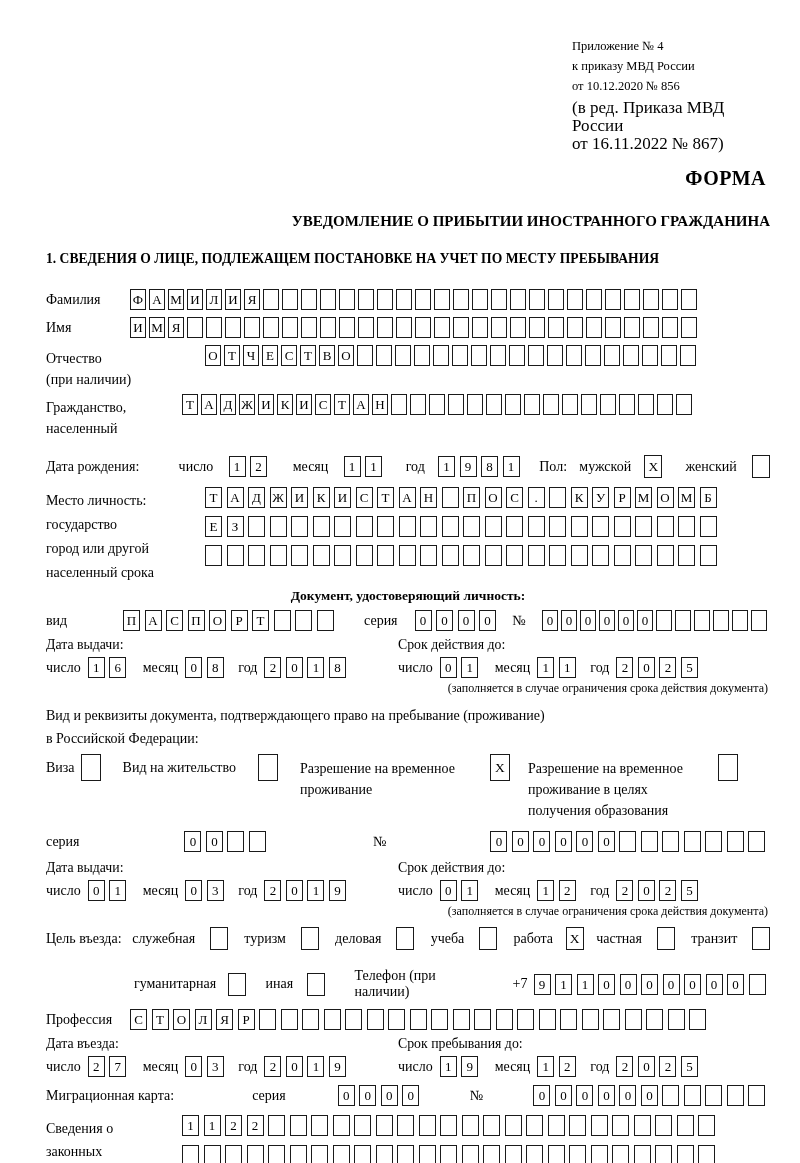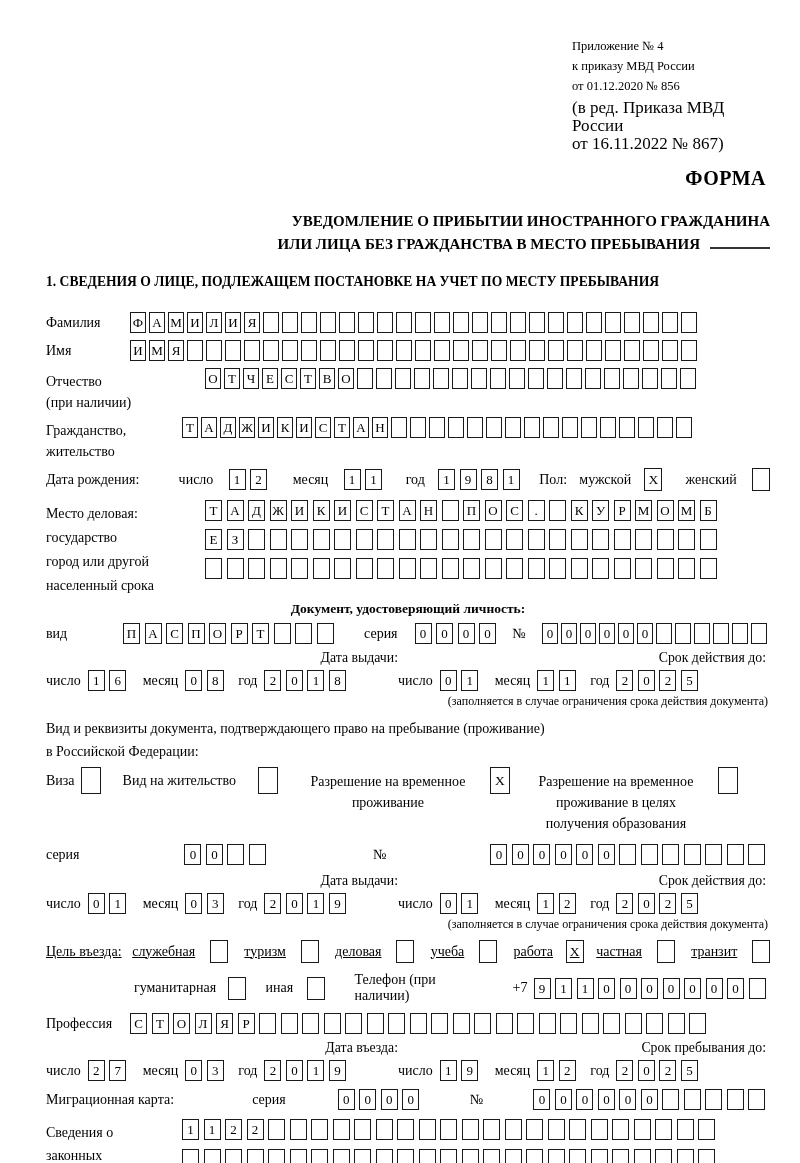--- a/index.html
+++ b/index.html
@@ -20,48 +20,47 @@
         text-align:center;font-size:13px;line-height:19px;vertical-align:middle;}
   .cell.wide{width:15px;margin-right:4.5px;}
   .chk{display:inline-block;width:16px;height:21px;border:1.8px solid #1a1a1a;text-align:center;
        line-height:21px;font-size:13.5px;vertical-align:middle;}
   .chk.big{width:18px;height:25px;line-height:25px;}
   .w84{width:84px;flex:none;} .w136{width:136px;flex:none;} .w159{width:159px;flex:none;} .w69{width:69px;flex:none;}
   .doc-title{text-align:center;font-weight:bold;font-size:13.5px;margin:2px 0 6px 0;}
   .dtwo{display:flex;margin-bottom:0;}
   .dblock{width:352px;flex:none;}
   .dblock.r{width:368px;}
-  .dcap{text-align:right;font-size:13.8px;margin-bottom:4px;}
+  .dcap{text-align:left;font-size:13.8px;margin-bottom:4px;}
   .dfields{display:flex;align-items:center;}
   .dfields .dl{margin-right:7px;}
   .note{text-align:right;font-size:12px;margin:3px 2px 8px 0;}
   .par{line-height:23px;margin-bottom:4px;}
-  .cklbl{text-align:center;line-height:21px;}
+  .cklbl{line-height:21px;}
   .mrow{display:flex;align-items:center;justify-content:space-between;}
 </style>
 </head>
 <body>
 
 <div class="page">
 
   <div class="hdr">
     <div>Приложение № 4</div>
     <div>к приказу МВД России</div>
-    <div>от 01.12.2020 № 856</div>
+    <div>от 10.12.2020 № 856</div>
     <div class="sub">
       <div>(в ред. Приказа МВД России</div>
       <div>от 16.11.2022 № 867)</div>
     </div>
   </div>
 
   <div class="forma">ФОРМА</div>
 
   <div class="title">
     <div>УВЕДОМЛЕНИЕ О ПРИБЫТИИ ИНОСТРАННОГО ГРАЖДАНИНА</div>
-    <div><span>ИЛИ ЛИЦА БЕЗ ГРАЖДАНСТВА В МЕСТО ПРЕБЫВАНИЯ</span><span class="uline"></span></div>
   </div>
 
   <div class="sech">1. СВЕДЕНИЯ О ЛИЦЕ, ПОДЛЕЖАЩЕМ ПОСТАНОВКЕ НА УЧЕТ ПО МЕСТУ ПРЕБЫВАНИЯ</div>
 
   <div class="row">
     <div class="lab w84">Фамилия</div>
     <div class="cells"><span class="cell">Ф</span><span class="cell">А</span><span class="cell">М</span><span class="cell">И</span><span class="cell">Л</span><span class="cell">И</span><span class="cell">Я</span><span class="cell"></span><span class="cell"></span><span class="cell"></span><span class="cell"></span><span class="cell"></span><span class="cell"></span><span class="cell"></span><span class="cell"></span><span class="cell"></span><span class="cell"></span><span class="cell"></span><span class="cell"></span><span class="cell"></span><span class="cell"></span><span class="cell"></span><span class="cell"></span><span class="cell"></span><span class="cell"></span><span class="cell"></span><span class="cell"></span><span class="cell"></span><span class="cell"></span><span class="cell"></span></div>
   </div>
 
   <div class="row">
@@ -70,24 +69,24 @@
   </div>
 
   <div class="row" style="margin-bottom:4px;">
     <div class="ll w159">
       <div>Отчество</div>
       <div>(при наличии)</div>
     </div>
     <div class="cells"><span class="cell">О</span><span class="cell">Т</span><span class="cell">Ч</span><span class="cell">Е</span><span class="cell">С</span><span class="cell">Т</span><span class="cell">В</span><span class="cell">О</span><span class="cell"></span><span class="cell"></span><span class="cell"></span><span class="cell"></span><span class="cell"></span><span class="cell"></span><span class="cell"></span><span class="cell"></span><span class="cell"></span><span class="cell"></span><span class="cell"></span><span class="cell"></span><span class="cell"></span><span class="cell"></span><span class="cell"></span><span class="cell"></span><span class="cell"></span><span class="cell"></span></div>
   </div>
 
-  <div class="row" style="margin-bottom:6px;">
+  <div class="row" style="margin-bottom:16px;">
     <div class="ll w136">
       <div>Гражданство,</div>
-      <div>жительство</div>
+      <div>населенный</div>
     </div>
     <div class="cells"><span class="cell">Т</span><span class="cell">А</span><span class="cell">Д</span><span class="cell">Ж</span><span class="cell">И</span><span class="cell">К</span><span class="cell">И</span><span class="cell">С</span><span class="cell">Т</span><span class="cell">А</span><span class="cell">Н</span><span class="cell"></span><span class="cell"></span><span class="cell"></span><span class="cell"></span><span class="cell"></span><span class="cell"></span><span class="cell"></span><span class="cell"></span><span class="cell"></span><span class="cell"></span><span class="cell"></span><span class="cell"></span><span class="cell"></span><span class="cell"></span><span class="cell"></span><span class="cell"></span></div>
   </div>
 
   <div class="row mrow" style="margin-bottom:9px;">
     <span>Дата рождения:</span>
     <span style="margin-left:32px;margin-right:8px;">число</span>
     <span class="cells"><span class="cell wide">1</span><span class="cell wide">2</span></span>
     <span style="margin-left:14px;margin-right:8px;">месяц</span>
     <span class="cells"><span class="cell wide">1</span><span class="cell wide">1</span></span>
@@ -95,21 +94,21 @@
     <span class="cells"><span class="cell wide">1</span><span class="cell wide">9</span><span class="cell wide">8</span><span class="cell wide">1</span></span>
     <span style="margin-left:8px;">Пол:</span>
     <span style="margin-left:5px;margin-right:6px;">мужской</span>
     <span class="chk">X</span>
     <span style="margin-left:16px;margin-right:8px;">женский</span>
     <span class="chk"></span>
   </div>
 
   <div class="row" style="margin-bottom:3px;">
     <div class="w159" style="line-height:24px;padding-top:2px;">
-      <div>Место деловая:</div>
+      <div>Место личность:</div>
       <div>государство</div>
       <div>город или другой</div>
       <div>населенный срока</div>
     </div>
     <div>
       <div class="cells" style="margin-bottom:8px;"><span class="cell wide">Т</span><span class="cell wide">А</span><span class="cell wide">Д</span><span class="cell wide">Ж</span><span class="cell wide">И</span><span class="cell wide">К</span><span class="cell wide">И</span><span class="cell wide">С</span><span class="cell wide">Т</span><span class="cell wide">А</span><span class="cell wide">Н</span><span class="cell wide"></span><span class="cell wide">П</span><span class="cell wide">О</span><span class="cell wide">С</span><span class="cell wide">.</span><span class="cell wide"></span><span class="cell wide">К</span><span class="cell wide">У</span><span class="cell wide">Р</span><span class="cell wide">М</span><span class="cell wide">О</span><span class="cell wide">М</span><span class="cell wide">Б</span></div>
       <div class="cells" style="margin-bottom:8px;"><span class="cell wide">Е</span><span class="cell wide">З</span><span class="cell wide"></span><span class="cell wide"></span><span class="cell wide"></span><span class="cell wide"></span><span class="cell wide"></span><span class="cell wide"></span><span class="cell wide"></span><span class="cell wide"></span><span class="cell wide"></span><span class="cell wide"></span><span class="cell wide"></span><span class="cell wide"></span><span class="cell wide"></span><span class="cell wide"></span><span class="cell wide"></span><span class="cell wide"></span><span class="cell wide"></span><span class="cell wide"></span><span class="cell wide"></span><span class="cell wide"></span><span class="cell wide"></span><span class="cell wide"></span></div>
       <div class="cells"><span class="cell wide"></span><span class="cell wide"></span><span class="cell wide"></span><span class="cell wide"></span><span class="cell wide"></span><span class="cell wide"></span><span class="cell wide"></span><span class="cell wide"></span><span class="cell wide"></span><span class="cell wide"></span><span class="cell wide"></span><span class="cell wide"></span><span class="cell wide"></span><span class="cell wide"></span><span class="cell wide"></span><span class="cell wide"></span><span class="cell wide"></span><span class="cell wide"></span><span class="cell wide"></span><span class="cell wide"></span><span class="cell wide"></span><span class="cell wide"></span><span class="cell wide"></span><span class="cell wide"></span></div>
     </div>
   </div>
@@ -197,21 +196,21 @@
         <span class="cells"><span class="cell wide">0</span><span class="cell wide">1</span></span>
         <span class="dl" style="margin-left:12px;">месяц</span>
         <span class="cells"><span class="cell wide">1</span><span class="cell wide">2</span></span>
         <span class="dl" style="margin-left:10px;">год</span>
         <span class="cells"><span class="cell wide">2</span><span class="cell wide">0</span><span class="cell wide">2</span><span class="cell wide">5</span></span>
       </div>
     </div>
   </div>
   <div class="note">(заполняется в случае ограничения срока действия документа)</div>
 
-  <div class="row mrow" style="margin-bottom:9px;text-decoration:underline;">
+  <div class="row mrow" style="margin-bottom:18px;">
     <span>Цель въезда:</span>
     <span style="margin-left:6px;margin-right:10px;">служебная</span>
     <span class="chk"></span>
     <span style="margin-left:12px;margin-right:10px;">туризм</span>
     <span class="chk"></span>
     <span style="margin-left:12px;margin-right:10px;">деловая</span>
     <span class="chk"></span>
     <span style="margin-left:12px;margin-right:10px;">учеба</span>
     <span class="chk"></span>
     <span style="margin-left:12px;margin-right:8px;">работа</span>

